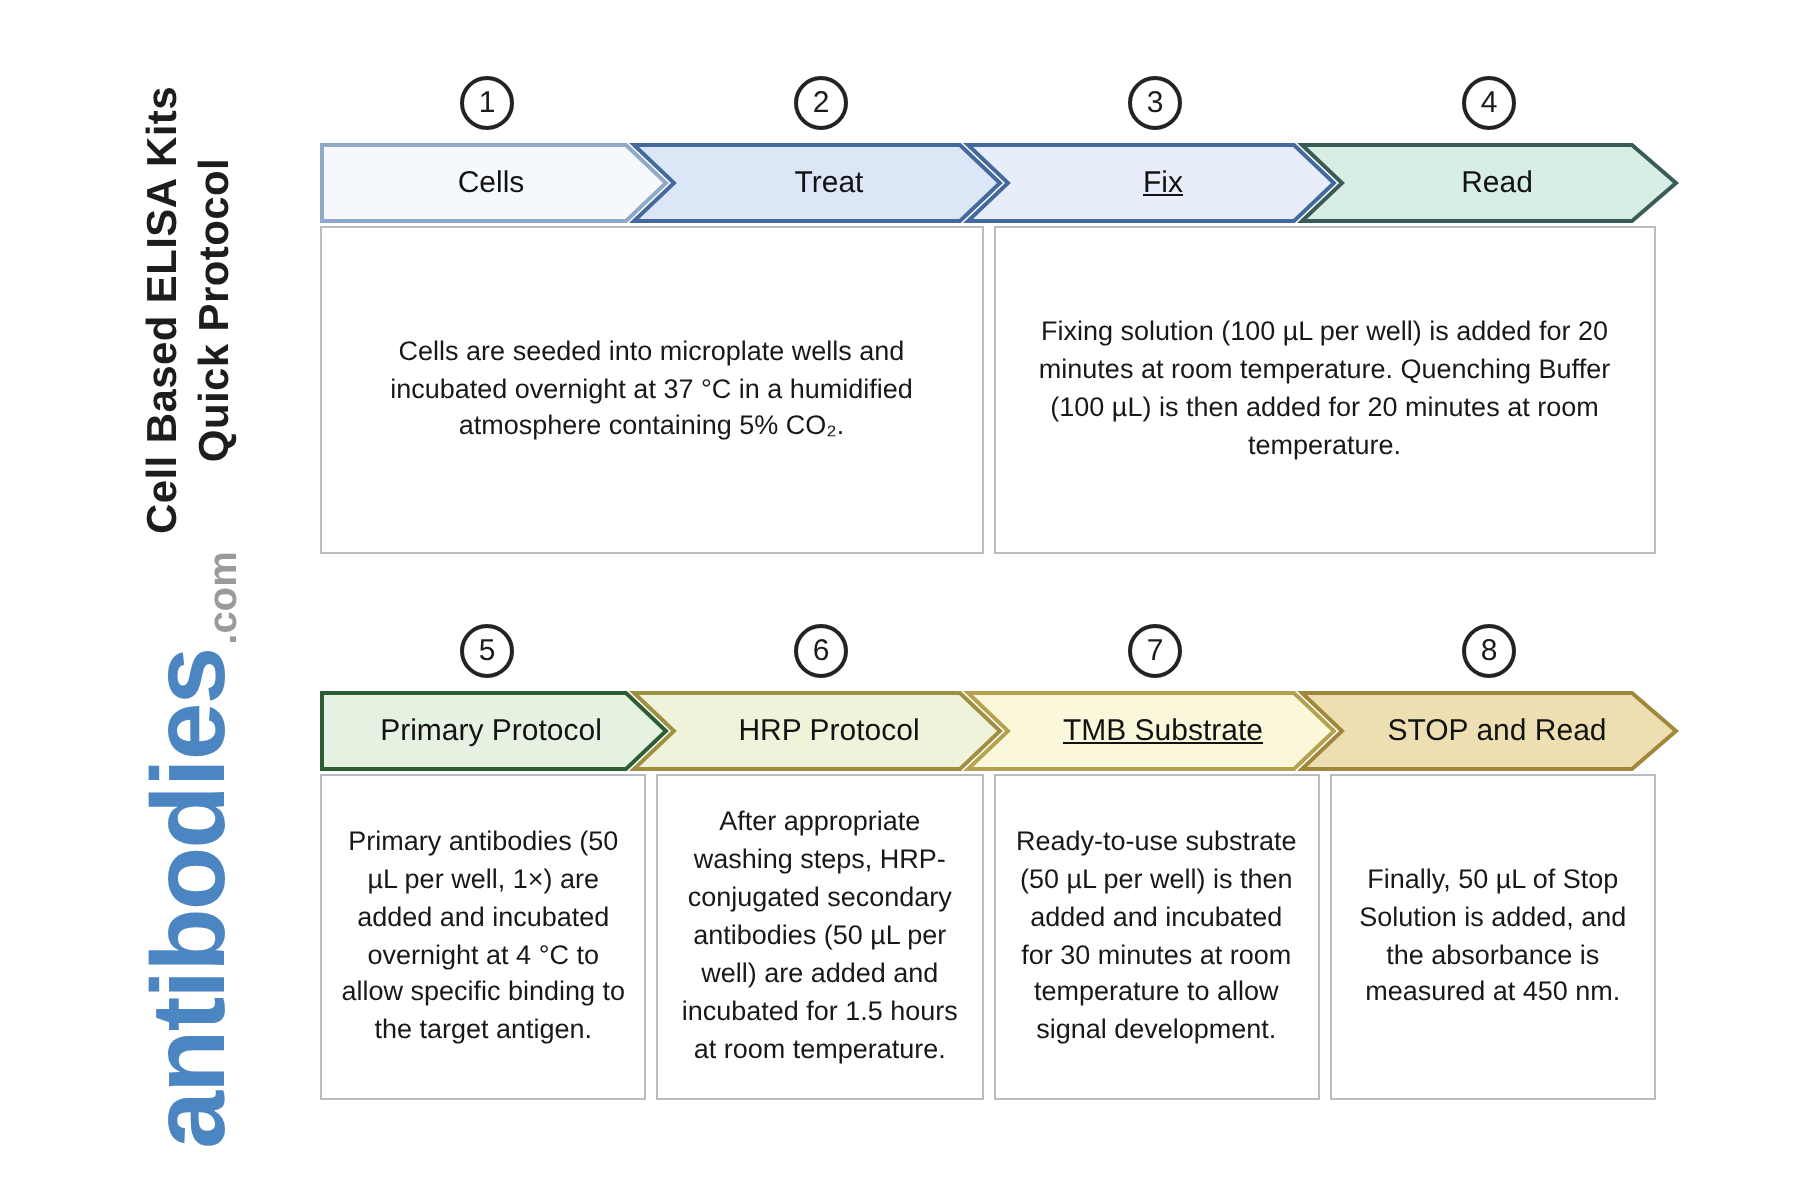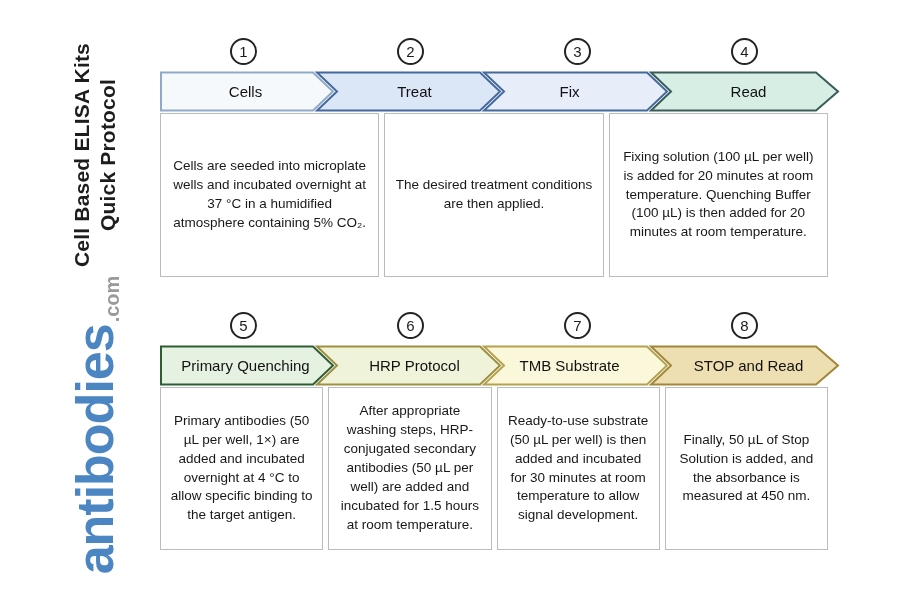--- a/index.html
+++ b/index.html
@@ -42,21 +42,21 @@
   .badge.b2 { left: 404px; } .badge.b3 { left: 571px; }
 
   .arrow-row { position: relative; height: 41px; margin-bottom: 1px; }
   .arrow-row svg { position: absolute; left: 0; top: 0; }
   .arrow-label {
     position: absolute; top: 0; height: 41px; width: 167px;
     display: flex; align-items: center; justify-content: center;
     font-size: 15px; color: #121212; pointer-events: none;
   }
   .arrow-label.l0 { left: 2px; } .arrow-label.l1 { left: 171px; }
-  .arrow-label.l2 { left: 326px; } .arrow-label.l3 { left: 505px; }
+  .arrow-label.l2 { left: 338px; text-decoration: underline; } .arrow-label.l3 { left: 505px; }
 
   .box-row { display: flex; gap: 5px; width: 668px; }
   .desc-box {
     flex: 1; border: 1.5px solid #b9bdc1; background: #ffffff;
     display: flex; align-items: center; justify-content: center;
     text-align: center; padding: 8px 9px;
     font-size: 13.5px; line-height: 1.4; color: #181818;
   }
   .box-row-1 .desc-box { height: 164px; }
   .box-row-2 .desc-box { height: 163px; }
@@ -91,40 +91,39 @@
           <path stroke-width="2" d="M324,1.5 L487,1.5 L507,20.5 L487,39.5 L324,39.5 L344,20.5 Z" fill="#e7eef9" stroke="#44699c"></path>
           <path stroke-width="2" d="M491,1.5 L656,1.5 L678,20.5 L656,39.5 L491,39.5 L511,20.5 Z" fill="#d7eee5" stroke="#3a5c58"></path>
         </svg>
         <div class="arrow-label l1">Treat</div>
         <div class="arrow-label l0">Cells</div>
         <div class="arrow-label l2">Fix</div>
         <div class="arrow-label l3">Read</div>
       </div>
       <div class="box-row box-row-1">
         <div class="desc-box">Cells are seeded into microplate wells and incubated overnight at 37 °C in a humidified atmosphere containing 5% CO₂.</div>
-        <div class="desc-box">The desired treatment conditions are then applied.</div>
         <div class="desc-box">Fixing solution (100 µL per well) is added for 20 minutes at room temperature. Quenching Buffer (100 µL) is then added for 20 minutes at room temperature.</div>
       </div>
     </div>
 
     <div class="flow-row row-2">
       <div class="badge-row">
         <div class="badge b0">5</div>
         <div class="badge b1">6</div>
         <div class="badge b2">7</div>
         <div class="badge b3">8</div>
       </div>
       <div class="arrow-row">
         <svg width="690" height="41" viewBox="0 0 690 41">
           <path stroke-width="2" d="M1,1.5 L153,1.5 L173,20.5 L153,39.5 L1,39.5 Z" fill="#e5f2e1" stroke="#2e5d33"></path>
           <path stroke-width="2" d="M157,1.5 L320,1.5 L340,20.5 L320,39.5 L157,39.5 L177,20.5 Z" fill="#eef3da" stroke="#9e9040"></path>
           <path stroke-width="2" d="M324,1.5 L487,1.5 L507,20.5 L487,39.5 L324,39.5 L344,20.5 Z" fill="#fbf7db" stroke="#b5a24e"></path>
           <path stroke-width="2" d="M491,1.5 L656,1.5 L678,20.5 L656,39.5 L491,39.5 L511,20.5 Z" fill="#eddfb1" stroke="#a1873a"></path>
         </svg>
-        <div class="arrow-label l0">Primary Quenching</div>
+        <div class="arrow-label l0">Primary Protocol</div>
         <div class="arrow-label l1">HRP Protocol</div>
         <div class="arrow-label l2">TMB Substrate</div>
         <div class="arrow-label l3">STOP and Read</div>
       </div>
       <div class="box-row box-row-2">
         <div class="desc-box">Primary antibodies (50 µL per well, 1×) are added and incubated overnight at 4 °C to allow specific binding to the target antigen.</div>
         <div class="desc-box">After appropriate washing steps, HRP-conjugated secondary antibodies (50 µL per well) are added and incubated for 1.5 hours at room temperature.</div>
         <div class="desc-box">Ready-to-use substrate (50 µL per well) is then added and incubated for 30 minutes at room temperature to allow signal development.</div>
         <div class="desc-box">Finally, 50 µL of Stop Solution is added, and the absorbance is measured at 450 nm.</div>
       </div>

